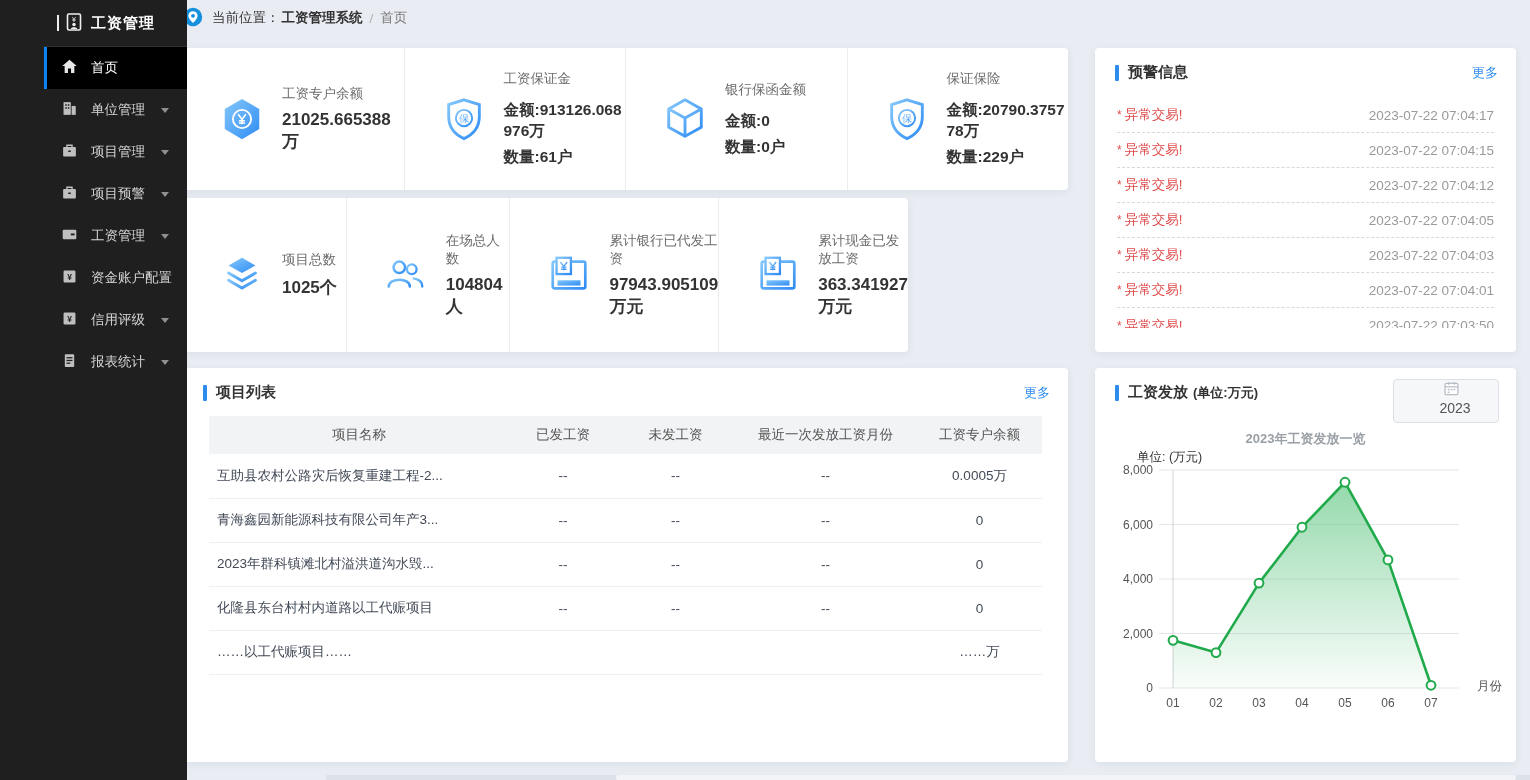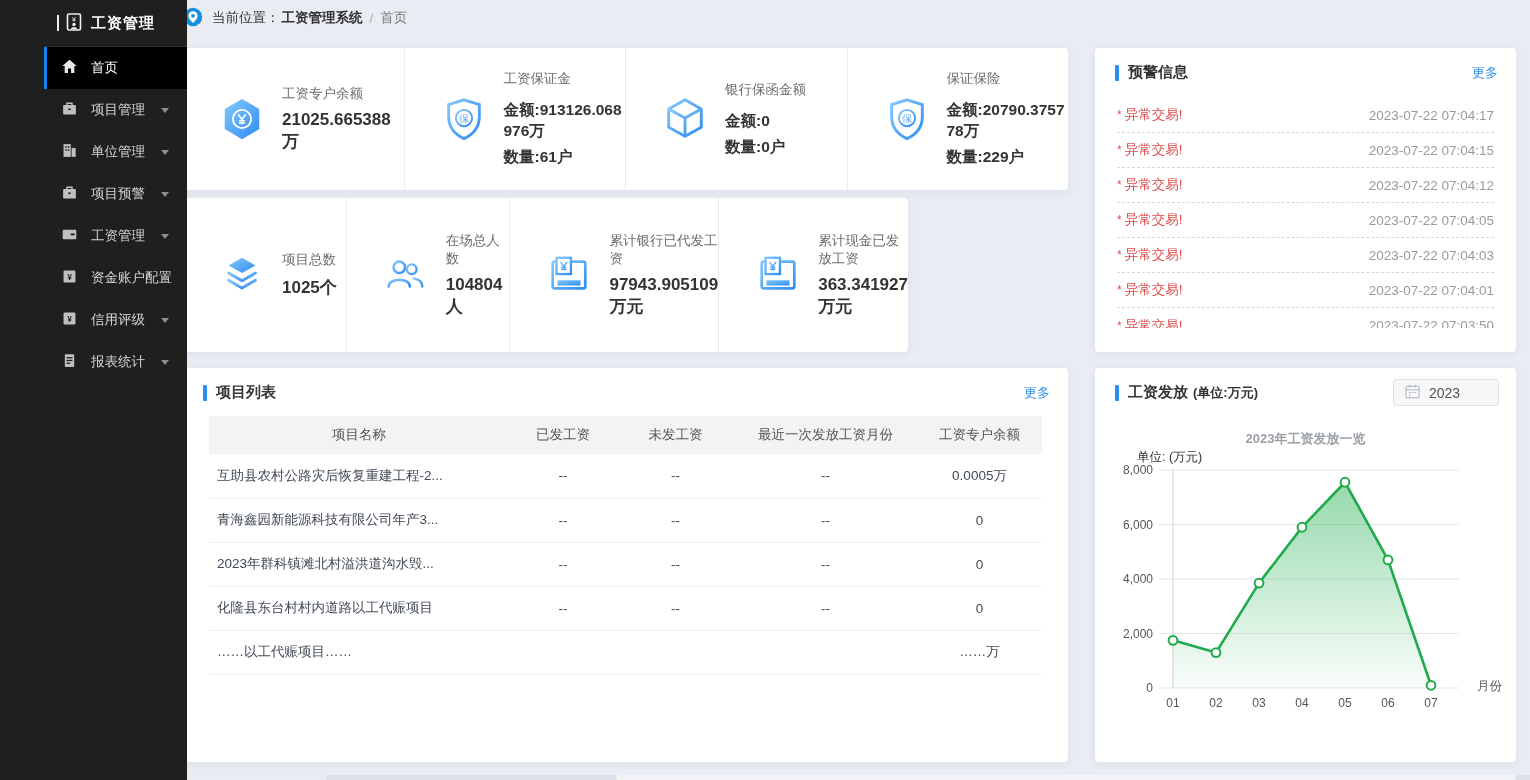--- a/index.html
+++ b/index.html
@@ -59,21 +59,21 @@
   .projects-panel { left:20px; top:368px; width:885px; height:394px; }
   .table-wrap { margin:4px 26px 0 26px; height:326px; overflow:hidden; }
   table.proj { width:100%; border-collapse:collapse; table-layout:fixed; }
   table.proj th { background:#f2f3f5; font-weight:normal; color:#555; font-size:13.5px; height:38px; }
   table.proj td { height:44px; font-size:13.5px; color:#424a57; text-align:center; border-bottom:1px solid #edeff2; }
   table.proj td.name { text-align:left; padding-left:8px; white-space:nowrap; overflow:hidden; }
   .col-name{width:36%;} .col-paid{width:13%;} .col-unpaid{width:14%;} .col-month{width:22%;} .col-bal{width:15%;}
 
   
   .chart-panel { left:932px; top:368px; width:421px; height:394px; }
-  .year-select { position:absolute; right:17px; top:11px; width:106px; height:27px; background:#f6f7f9; border:1px solid #dcdfe6; border-radius:4px; display:flex; align-items:center; padding-left:10px; cursor:pointer; }
+  .year-select { position:absolute; right:17px; top:11px; width:106px; height:44px; background:#f6f7f9; border:1px solid #dcdfe6; border-radius:4px; display:flex; align-items:center; padding-left:10px; cursor:pointer;flex-direction:column; }
   .year-select .ys-text { color:#555; font-size:14px; margin-left:8px; }
   .chart-title { position:absolute; left:0; right:0; top:62px; text-align:center; color:#9aa0a6; font-size:13px;font-weight:bold; }
   .chart-unit { position:absolute; left:42px; top:81px; color:#333; font-size:12.5px; }
   .chart-xname { position:absolute; right:14px; top:310px; color:#555; font-size:12.5px; }
   .chart-svg { position:absolute; left:18px; top:90px; }
   .tick { font-size:12px; fill:#555; font-family:"Liberation Sans","DejaVu Sans",sans-serif; }
 
   
   .hscroll { position:absolute; left:163px; right:0; bottom:0; height:5px; background:#dde1e9; }
   .hscroll-thumb { position:absolute; left:290px; width:900px; top:0; height:5px; background:#f3f4f7; border-radius:2px; }
@@ -107,37 +107,37 @@
   </div>
 
   <div class="menu-item active">
     <span><svg width="17" height="17" viewBox="0 0 20 20">
           <path d="M10 2 L18.5 9.3 H15.7 V17.5 H11.8 V12.3 H8.2 V17.5 H4.3 V9.3 H1.5 Z" fill="#e8e8e8"></path>
         </svg></span>
     <span class="mi-label">首页</span>
   </div>
   <div class="menu-item">
     <span><svg width="17" height="17" viewBox="0 0 20 20">
-          <path d="M7 6 V3.8 H13 V6" fill="none" stroke="#bfbfbf" stroke-width="1.6"></path>
-          <rect x="2.5" y="6" width="15" height="11" rx="1" fill="#bfbfbf"></rect>
-          <rect x="8.5" y="10" width="3" height="1.8" fill="#1f1f1f"></rect>
-        </svg></span>
-    <span class="mi-label">项目管理</span>
-    <span class="caret"></span>
-  </div>
-  <div class="menu-item">
-    <span><svg width="17" height="17" viewBox="0 0 20 20">
           <rect x="3" y="2.5" width="8.5" height="15" fill="#bfbfbf"></rect>
           <rect x="12.5" y="7" width="4.8" height="10.5" fill="#bfbfbf"></rect>
           <rect x="5" y="5" width="1.8" height="1.8" fill="#1f1f1f"></rect>
           <rect x="8" y="5" width="1.8" height="1.8" fill="#1f1f1f"></rect>
           <rect x="5" y="8.5" width="1.8" height="1.8" fill="#1f1f1f"></rect>
           <rect x="8" y="8.5" width="1.8" height="1.8" fill="#1f1f1f"></rect>
         </svg></span>
     <span class="mi-label">单位管理</span>
+    <span class="caret"></span>
+  </div>
+  <div class="menu-item">
+    <span><svg width="17" height="17" viewBox="0 0 20 20">
+          <path d="M7 6 V3.8 H13 V6" fill="none" stroke="#bfbfbf" stroke-width="1.6"></path>
+          <rect x="2.5" y="6" width="15" height="11" rx="1" fill="#bfbfbf"></rect>
+          <rect x="8.5" y="10" width="3" height="1.8" fill="#1f1f1f"></rect>
+        </svg></span>
+    <span class="mi-label">项目管理</span>
     <span class="caret"></span>
   </div>
   <div class="menu-item">
     <span><svg width="17" height="17" viewBox="0 0 20 20">
           <path d="M7 6 V3.8 H13 V6" fill="none" stroke="#bfbfbf" stroke-width="1.6"></path>
           <rect x="2.5" y="6" width="15" height="11" rx="1" fill="#bfbfbf"></rect>
           <rect x="8.5" y="10" width="3" height="1.8" fill="#1f1f1f"></rect>
         </svg></span>
     <span class="mi-label">项目预警</span>
     <span class="caret"></span>

